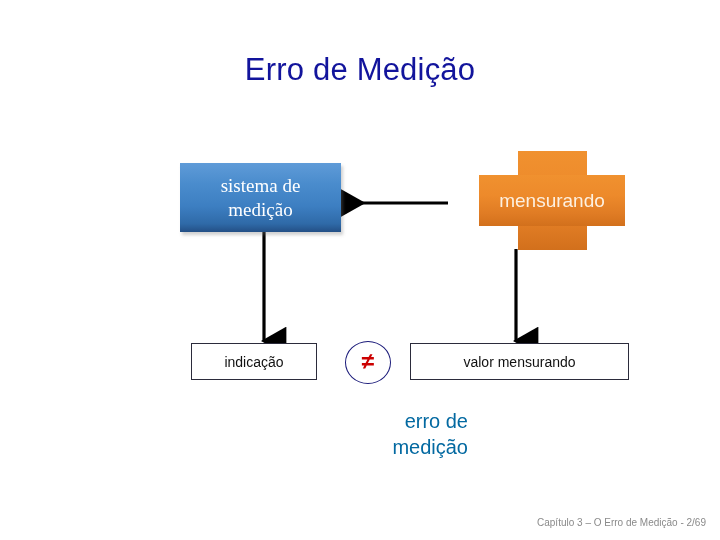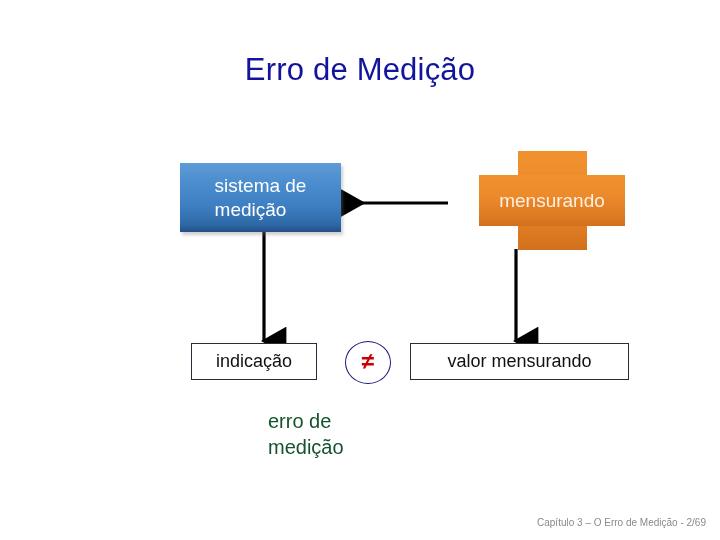--- a/index.html
+++ b/index.html
@@ -49,22 +49,23 @@
                 #234f85 100%);
     box-shadow: 2px 3px 3px rgba(120,120,120,0.35);
     display: flex;
     align-items: center;
     justify-content: center;
   }
   #box-sistema .blabel {
     color: #ffffff;
     font-size: 19px;
     line-height: 24px;
-    text-align: left;
+    text-align: center;
     white-space: pre-line;
+    font-family: Liberation Serif, serif;
   }
 
   
   #box-mensurando {
     position: absolute;
     left: 443px;
     top: 151px;
     width: 146px;
     height: 99px;
     margin-left: 36px;
@@ -107,21 +108,21 @@
 
   
   .plain-box {
     position: absolute;
     background: #ffffff;
     border: 1px solid #2b2b3b;
     display: flex;
     align-items: center;
     justify-content: center;
     color: #111111;
-    font-size: 18px;
+    font-size: 14px;
     white-space: nowrap;
   }
   #box-indicacao {
     left: 191px;
     top: 343px;
     width: 124px;
     height: 35px;
   }
   #box-valor {
     left: 410px;
@@ -151,22 +152,22 @@
     line-height: 1;
     margin-top: -2px;
   }
 
   
   #erro-caption {
     position: absolute;
     left: 268px;
     top: 408px;
     width: 200px;
-    text-align: left;
-    color: #14532d;
+    text-align: right;
+    color: #0369a1;
     font-size: 20px;
     line-height: 26px;
     white-space: pre-line;
   }
 
   
   #arrow-layer {
     position: absolute;
     left: 0;
     top: 0;

